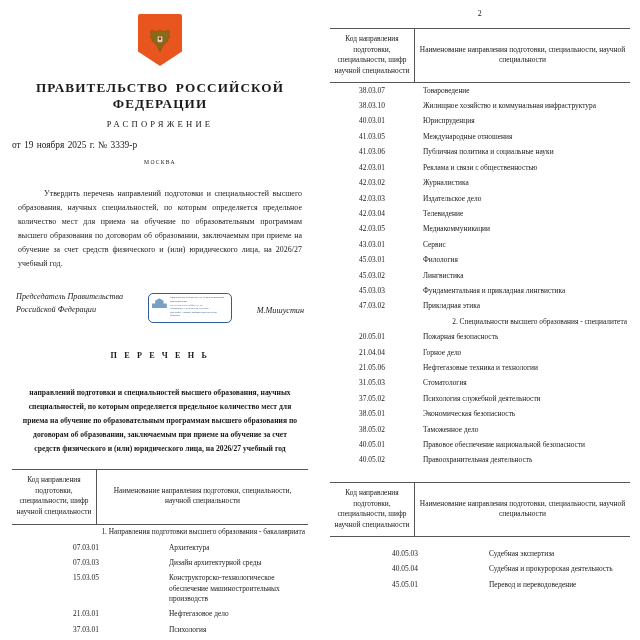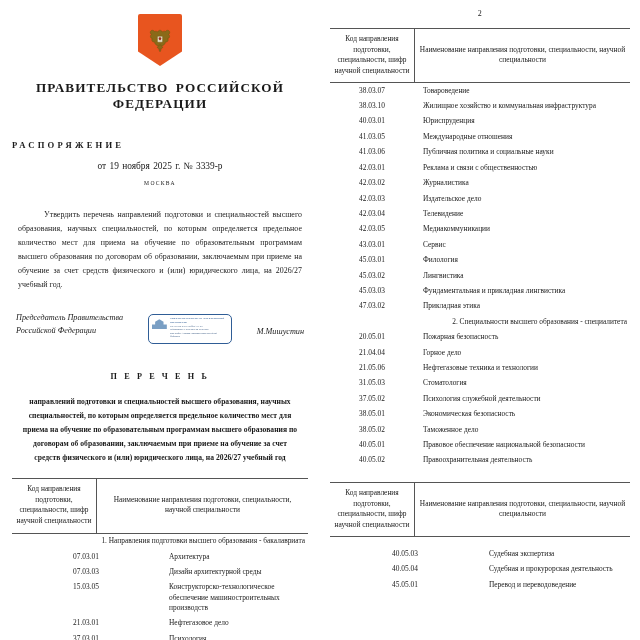--- a/index.html
+++ b/index.html
@@ -60,28 +60,27 @@
   
   .gov-title {
     text-align: center;
     font-weight: bold;
     font-size: 13.2px;
     letter-spacing: 1.1px;
     margin-top: 14px;
     word-spacing: 3px;
   }
   .doc-type {
-    text-align: left;
-    font-weight: bold;
+    text-align: center;
+    font-weight: normal;
     font-size: 8.6px;
     letter-spacing: 3.2px;
-    margin-top: 28px;
+    margin-top: 7px;
   }
   .doc-date {
-    text-align: center;
     font-size: 9.4px;
     margin-top: 11px;
     word-spacing: 1px;
   }
   .doc-city {
     text-align: center;
     font-size: 5.6px;
     letter-spacing: 1.3px;
     margin-top: 9px;
   }
@@ -157,21 +156,21 @@
     font-weight: bold;
     font-size: 8.2px;
     letter-spacing: 2.6px;
     margin-top: 28px;
   }
   .perechen-sub {
     text-align: center;
     font-weight: bold;
     font-size: 7.6px;
     line-height: 1.82;
-    margin-top: 14px;
+    margin-top: 26px;
     padding: 0 8px;
     letter-spacing: .02px;
   }
 
   
   .tbl {
     width: 100%;
     border-collapse: collapse;
     table-layout: fixed;
     font-size: 7.4px;

